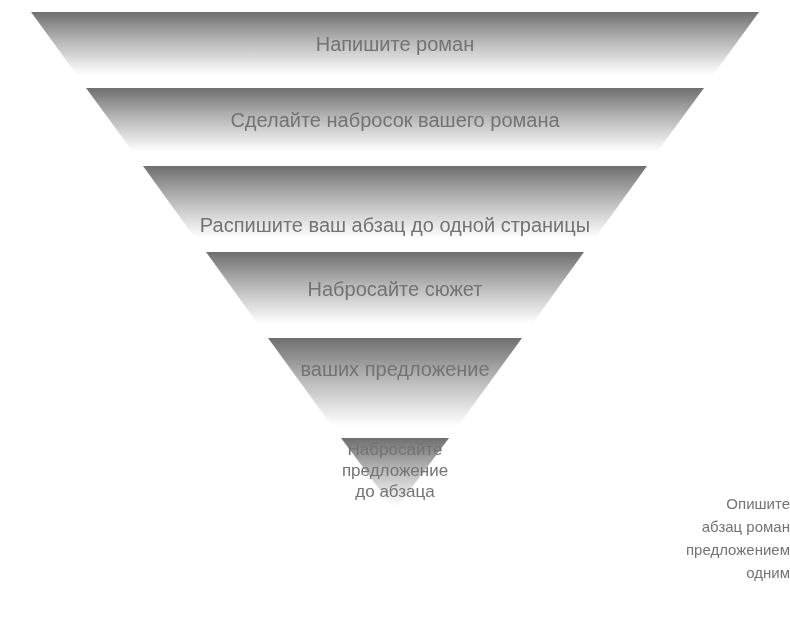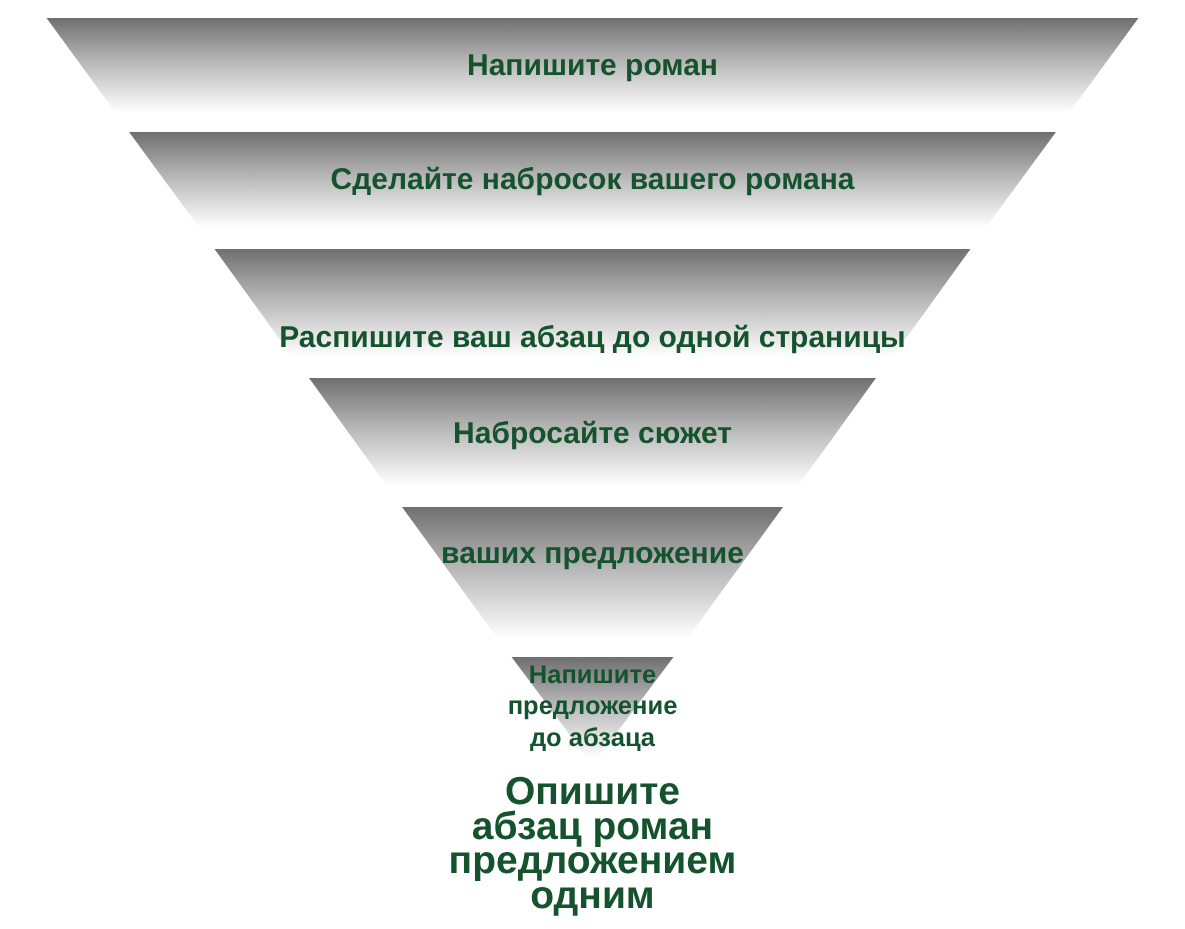--- a/index.html
+++ b/index.html
@@ -21,22 +21,22 @@
     top: 0;
     width: 790px;
     height: 619px;
     display: block;
   }
   .label {
     position: absolute;
     left: 0;
     width: 790px;
     text-align: center;
-    color: #14532d;
-    font-weight: bold;
+    color: #737373;
+    font-weight: normal;
     pointer-events: none;
   }
   .label .line {
     display: block;
     white-space: nowrap;
   }
   .lbl-1, .lbl-2, .lbl-3, .lbl-4, .lbl-5 {
     font-size: 20px;
     line-height: 25px;
   }
@@ -44,23 +44,24 @@
   .lbl-2 { top: 108px; text-align: center; }
   .lbl-3 { top: 197px; margin-top: 16px; }
   .lbl-4 { top: 277px; }
   .lbl-5 { top: 357px; }
   .lbl-6 {
     top: 439px;
     font-size: 17px;
     line-height: 21px;
   }
   .lbl-7 {
-    top: 516px;
-    font-size: 26px;
+    top: 492px;
+    font-size: 15px;
     line-height: 23px;
+    text-align: right;
   }
 </style>
 </head>
 <body>
 
 <div class="canvas">
 
   <svg class="funnel-svg" viewBox="0 0 790 619" xmlns="http://www.w3.org/2000/svg">
     <defs>
       <linearGradient id="bandGrad" x1="0" y1="0" x2="0" y2="1">
@@ -91,21 +92,21 @@
 
   <div class="label lbl-4">
     <span class="line">Набросайте сюжет</span>
   </div>
 
   <div class="label lbl-5">
     <span class="line">ваших предложение</span>
   </div>
 
   <div class="label lbl-6">
-    <span class="line">Напишите</span>
+    <span class="line">Набросайте</span>
     <span class="line">предложение</span>
     <span class="line">до абзаца</span>
   </div>
 
   <div class="label lbl-7">
     <span class="line">Опишите</span>
     <span class="line">абзац роман</span>
     <span class="line">предложением</span>
     <span class="line">одним</span>
   </div>

